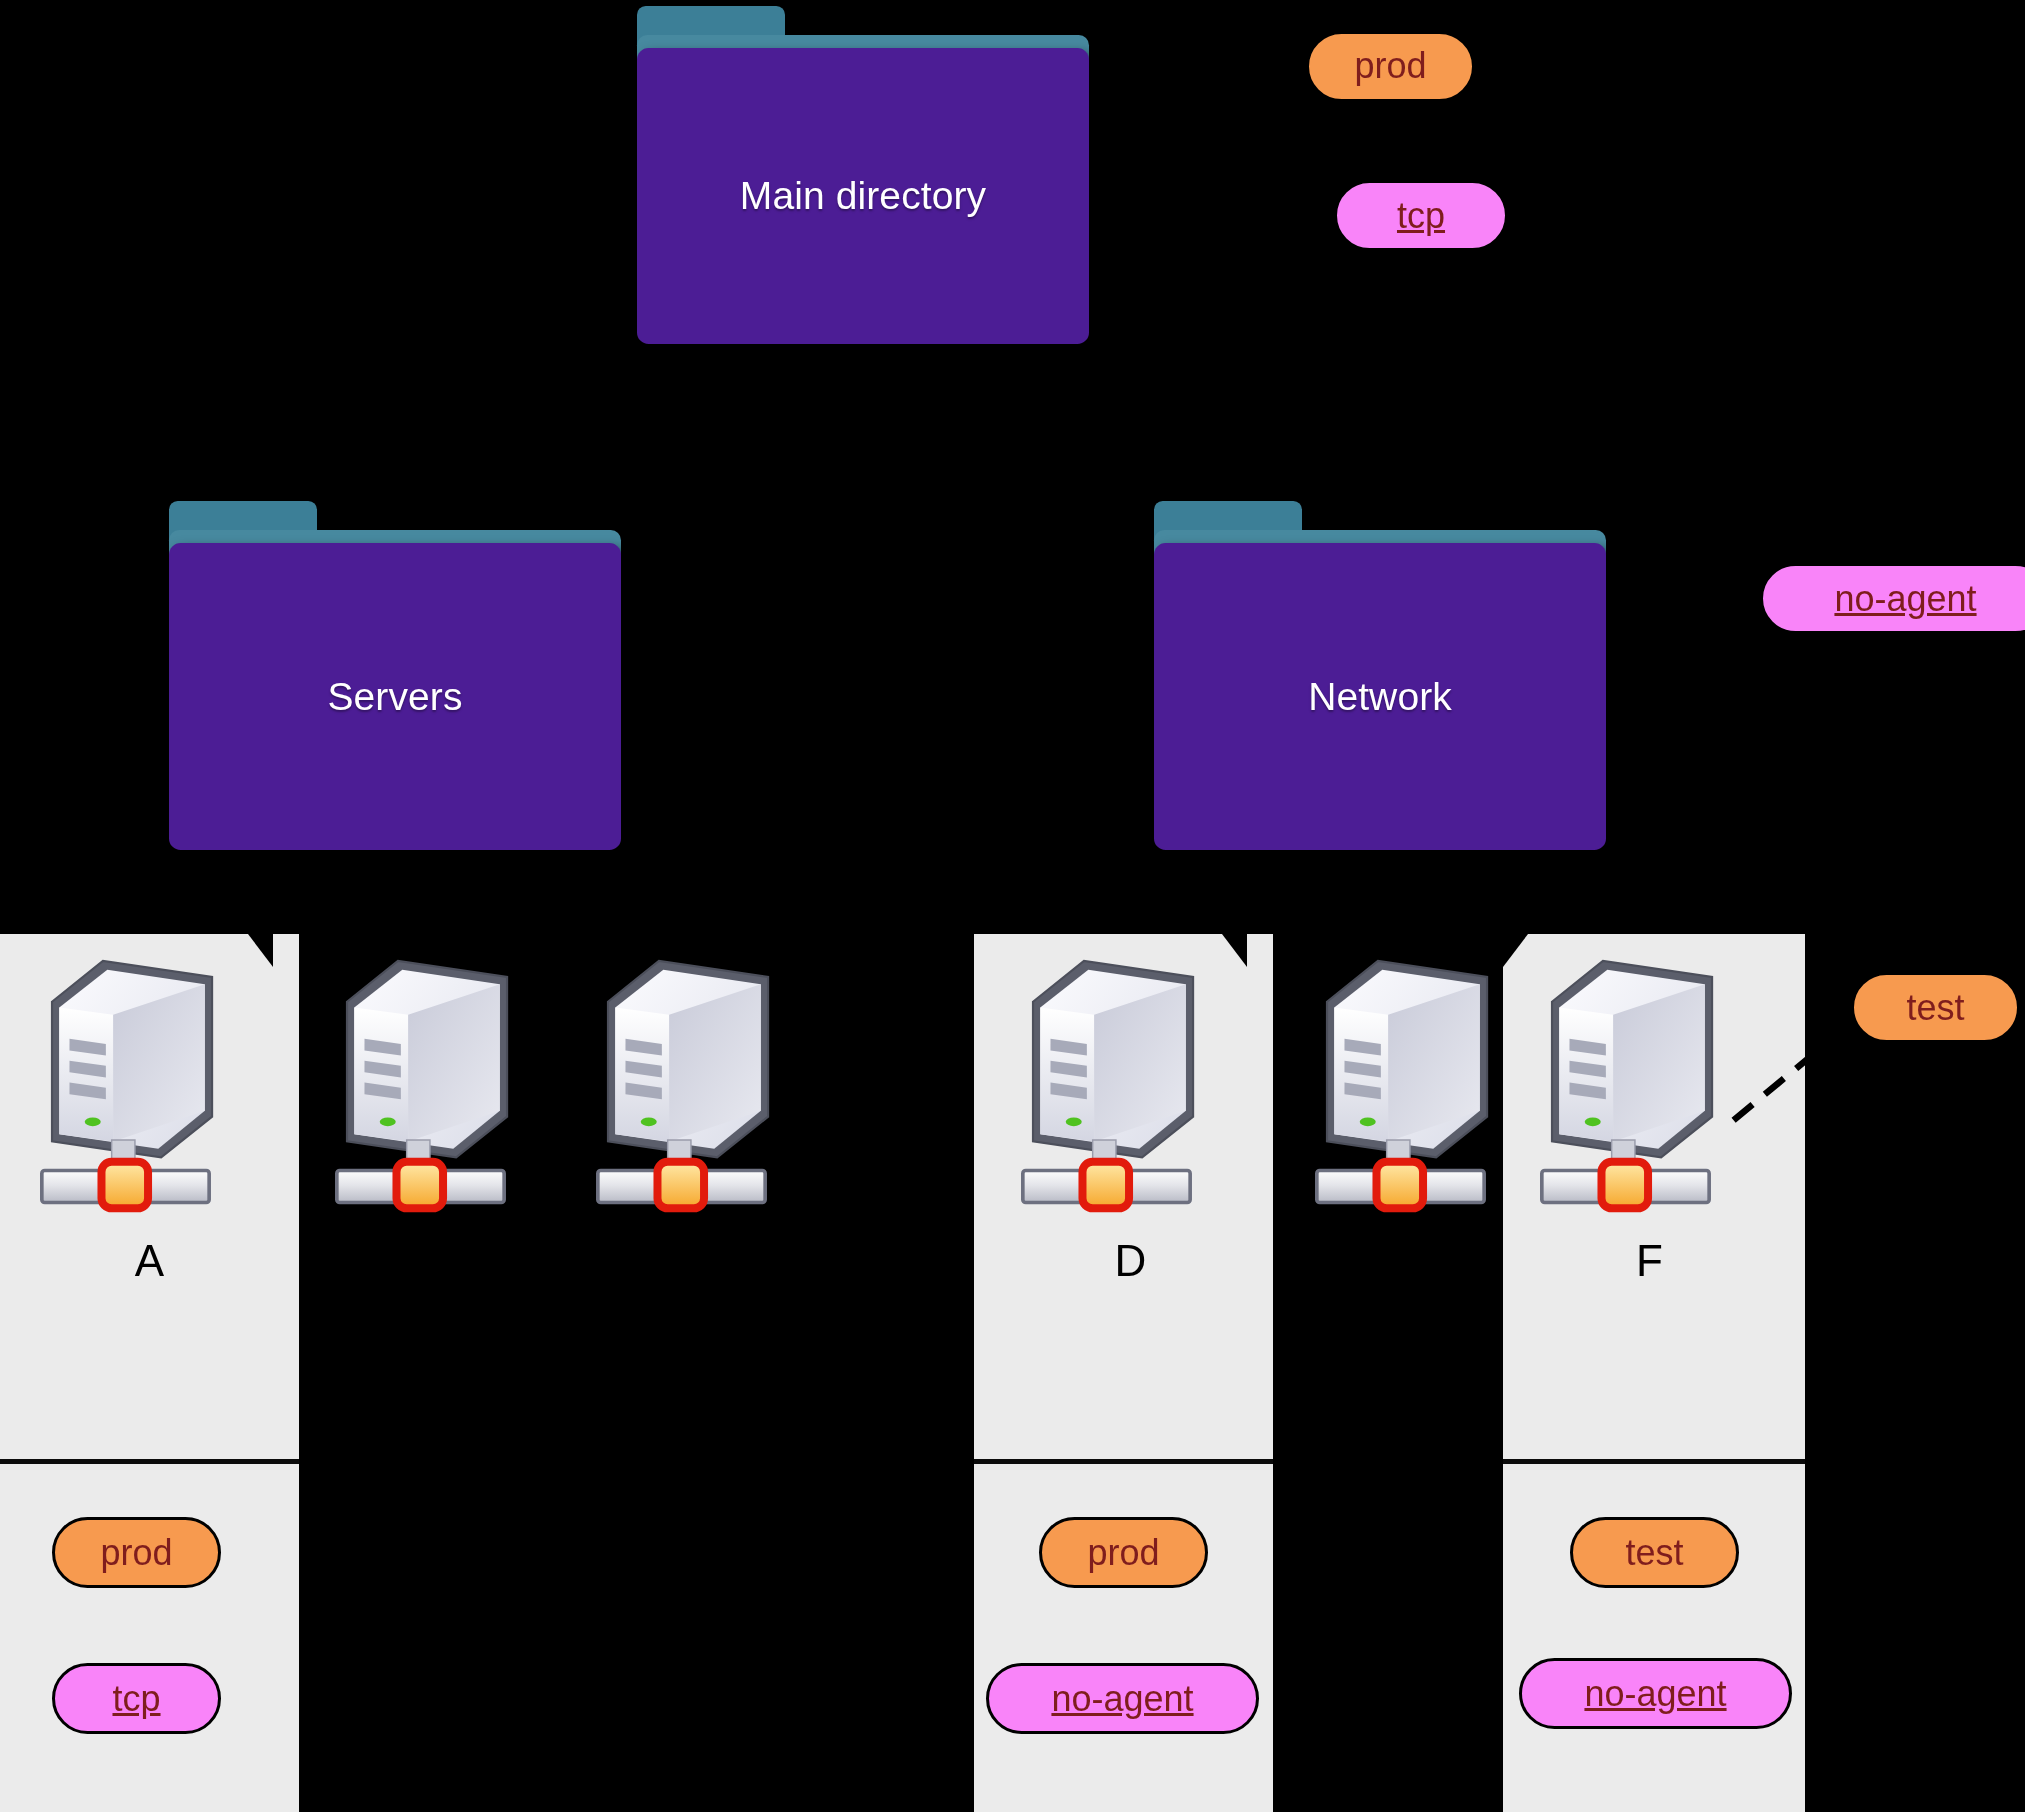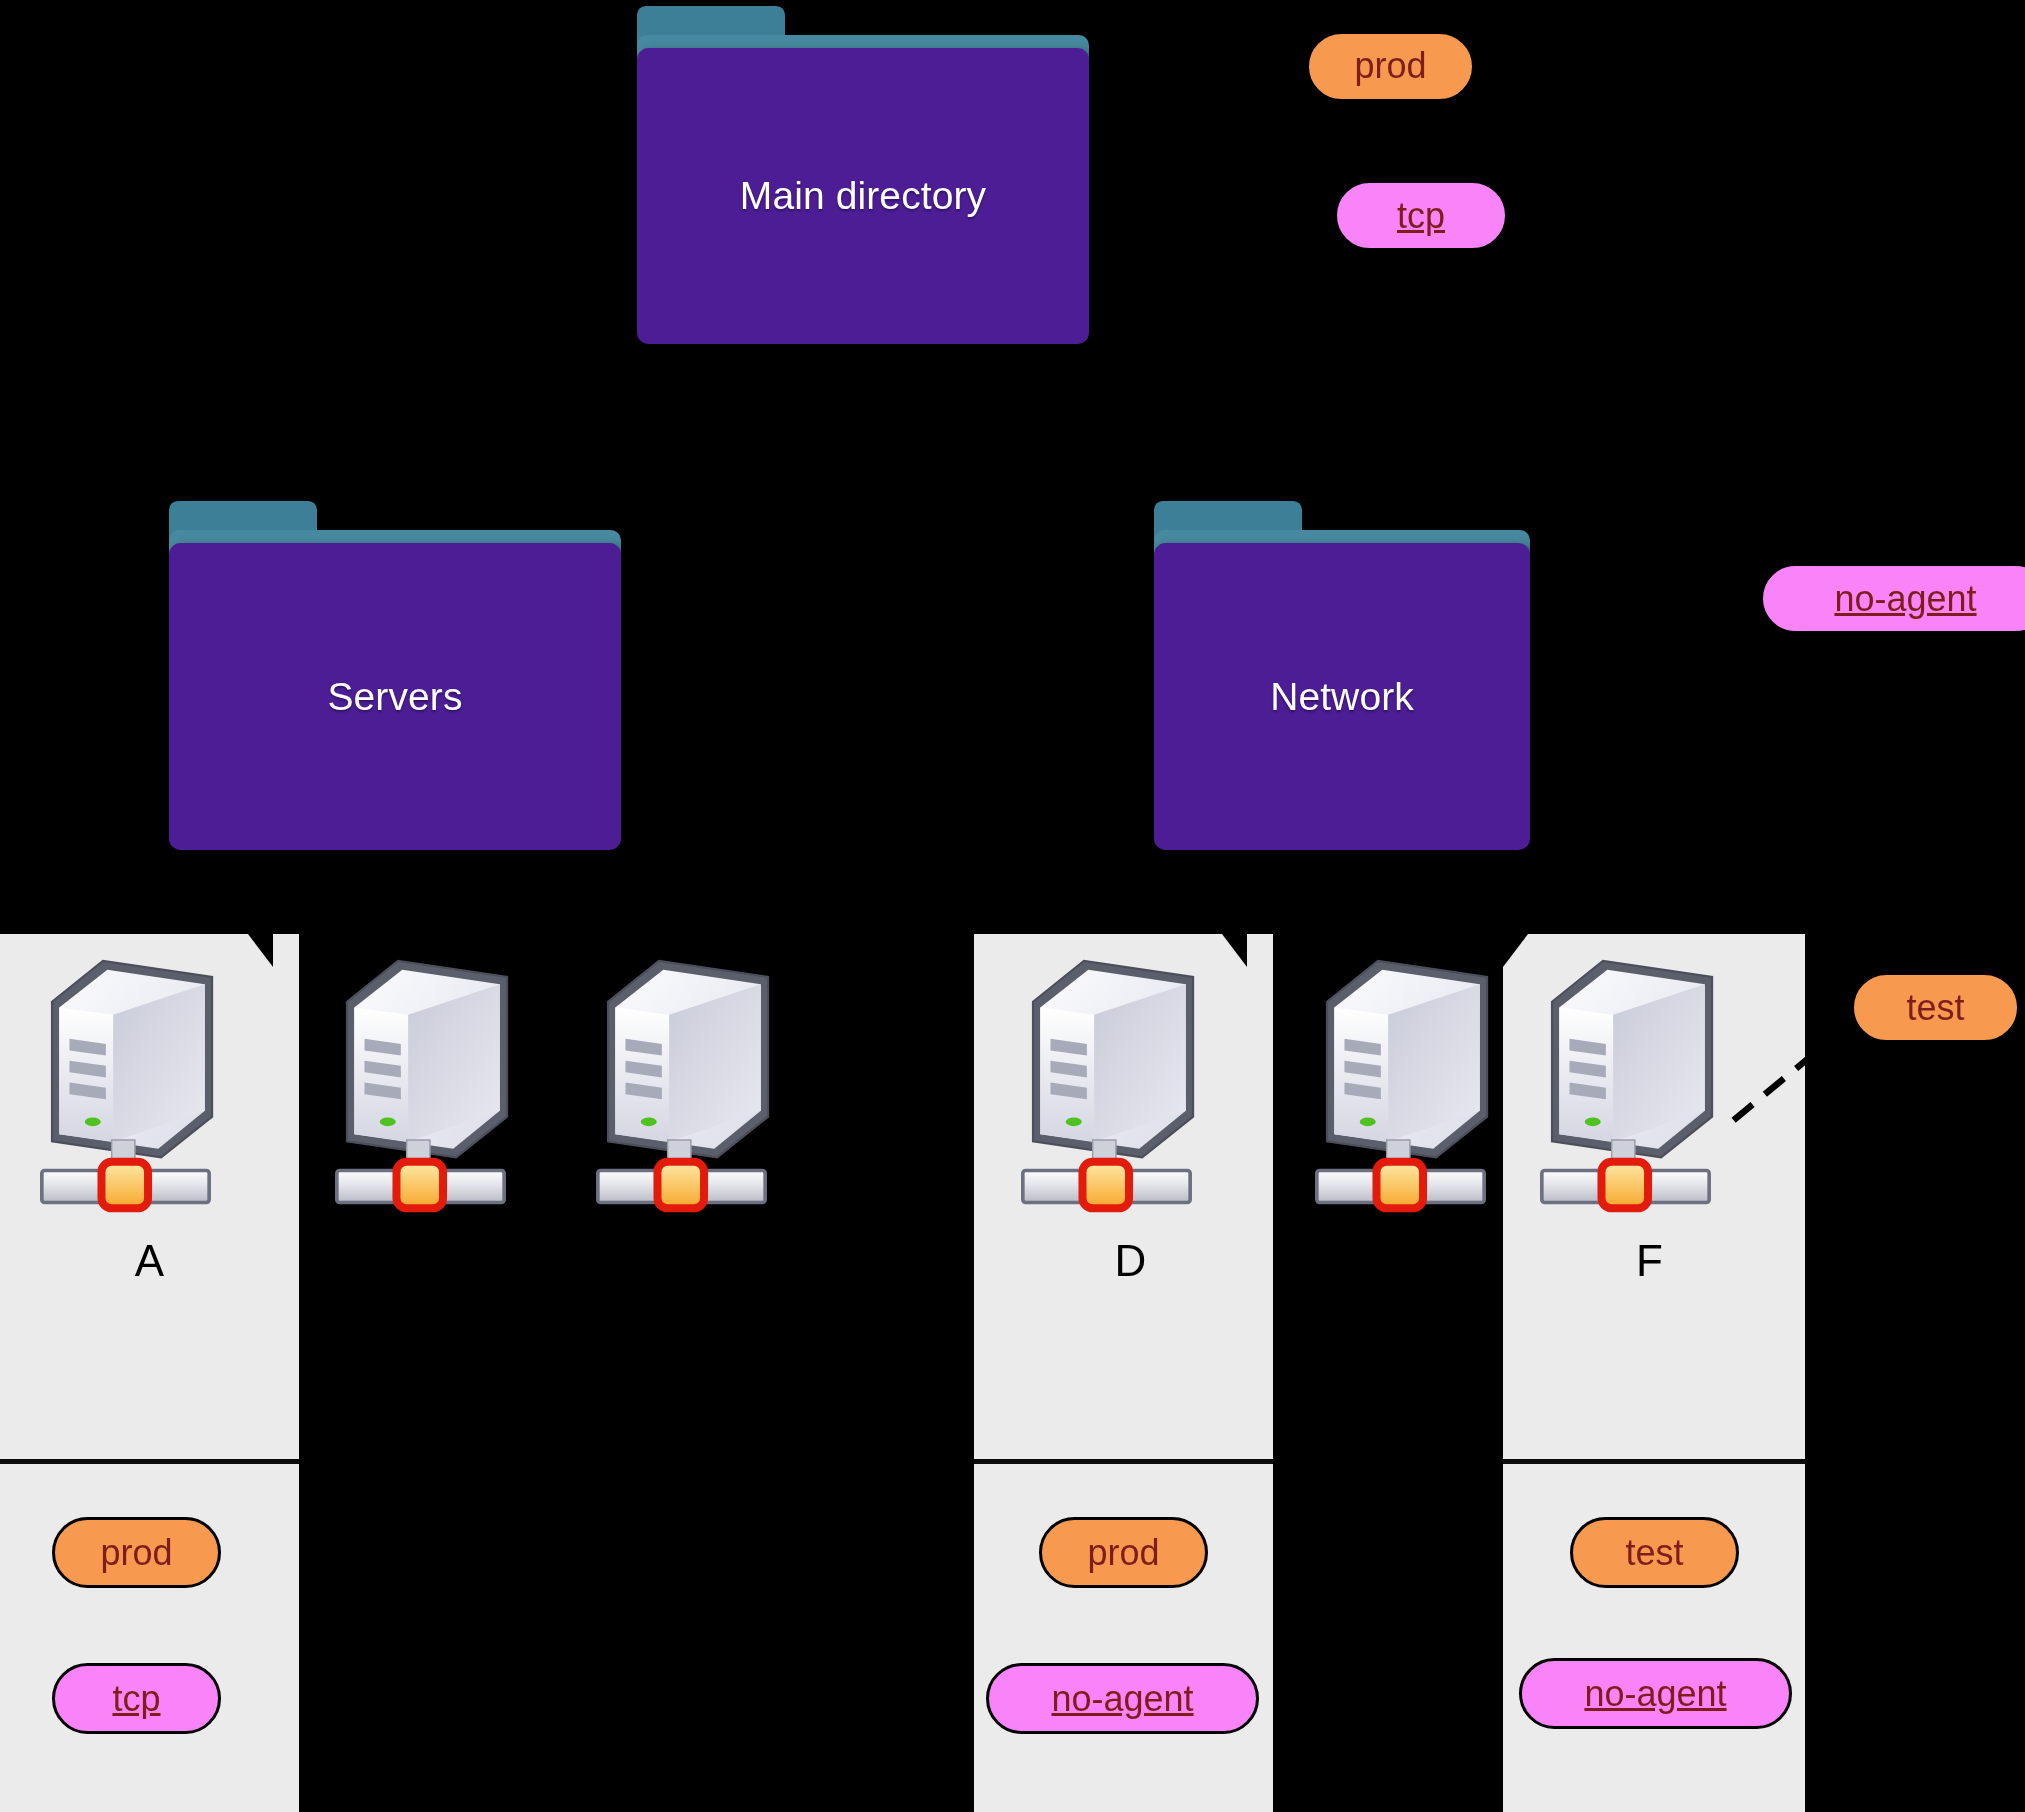--- a/index.html
+++ b/index.html
@@ -98,21 +98,21 @@
   </div>
 
   <div class="folder" style="left:169px;top:501px;width:452px;height:349px;">
     <div class="tab" style="width:148px;"></div>
     <div class="backstrip"></div>
     <div class="body">
       <span class="label">Servers</span>
     </div>
   </div>
 
-  <div class="folder" style="left:1154px;top:501px;width:376px;height:349px;">
+  <div class="folder" style="left:1154px;top:501px;width:452px;height:349px;">
     <div class="tab" style="width:148px;"></div>
     <div class="backstrip"></div>
     <div class="body">
       <span class="label">Network</span>
     </div>
   </div>
 
   <svg class="connector" style="left:1729px;top:1039px;" width="102" height="87" viewBox="0 0 140 120">
     <line x1="6" y1="112" x2="134" y2="6" stroke="#000" stroke-width="9" stroke-dasharray="34 22" stroke-linecap="butt"></line>
   </svg>

